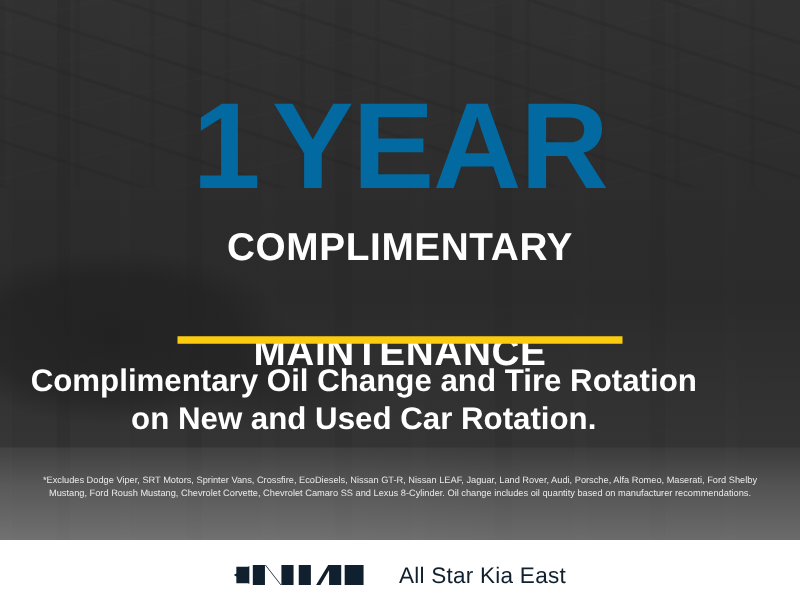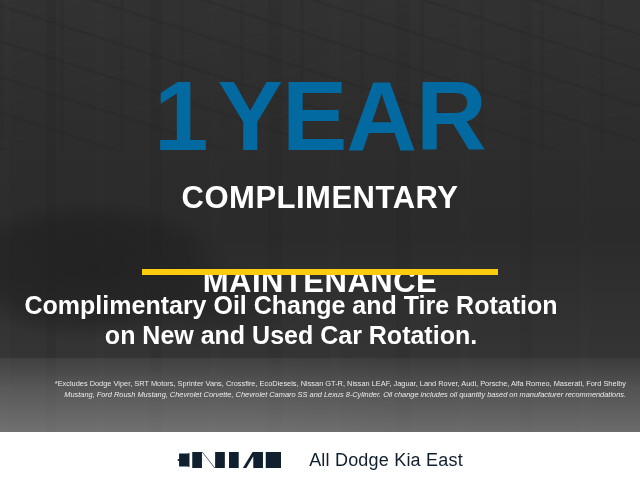--- a/index.html
+++ b/index.html
@@ -160,29 +160,29 @@
     line-height: 30px;
     font-weight: bold;
   }
 
   
   .disclaimer {
     position: absolute;
     left: 14px;
     top: 378px;
     width: 612px;
-    text-align: right;
+    text-align: center;
     color: #eaeaea;
     font-size: 7.4px;
     line-height: 11px;
     font-weight: normal;
   }
   .disclaimer div { white-space: nowrap; }
   .disclaimer .dl2,
-  .disclaimer .dl3 { white-space: normal; font-style: italic; }
+  .disclaimer .dl3 { white-space: normal; }
 
   
   .footer {
     position: absolute;
     left: 0;
     top: 432px;
     width: 640px;
     height: 56px;
     background: #ffffff;
     display: flex;
@@ -242,16 +242,16 @@
   </div>
 
   <div class="footer">
     <svg class="kia-logo" viewBox="0 0 300 62" aria-label="KIA">
       <path fill="#10202e" d="M6 12 L34 12 L34 50 L6 50 Z M0 31 L36 10 L36 52 Z"></path>
       <path fill="#10202e" d="M44 8 L74 8 L110 54 L110 8 L138 8 L138 54 L108 54 L72 8 L72 54 L44 54 Z"></path>
       <path fill="#10202e" d="M150 8 L178 8 L178 54 L150 54 Z"></path>
       <path fill="#10202e" d="M190 54 L218 8 L248 8 L248 54 L220 54 L220 20 L200 54 Z"></path>
       <path fill="#10202e" d="M256 8 L284 8 L284 54 L256 54 Z M256 8 L300 8 L300 54 L256 54 Z"></path>
     </svg>
-    <div class="dealer-name">All Dodge Kia East</div>
+    <div class="dealer-name">All Star Kia East</div>
   </div>
 
 </div>
 
 </body></html>

